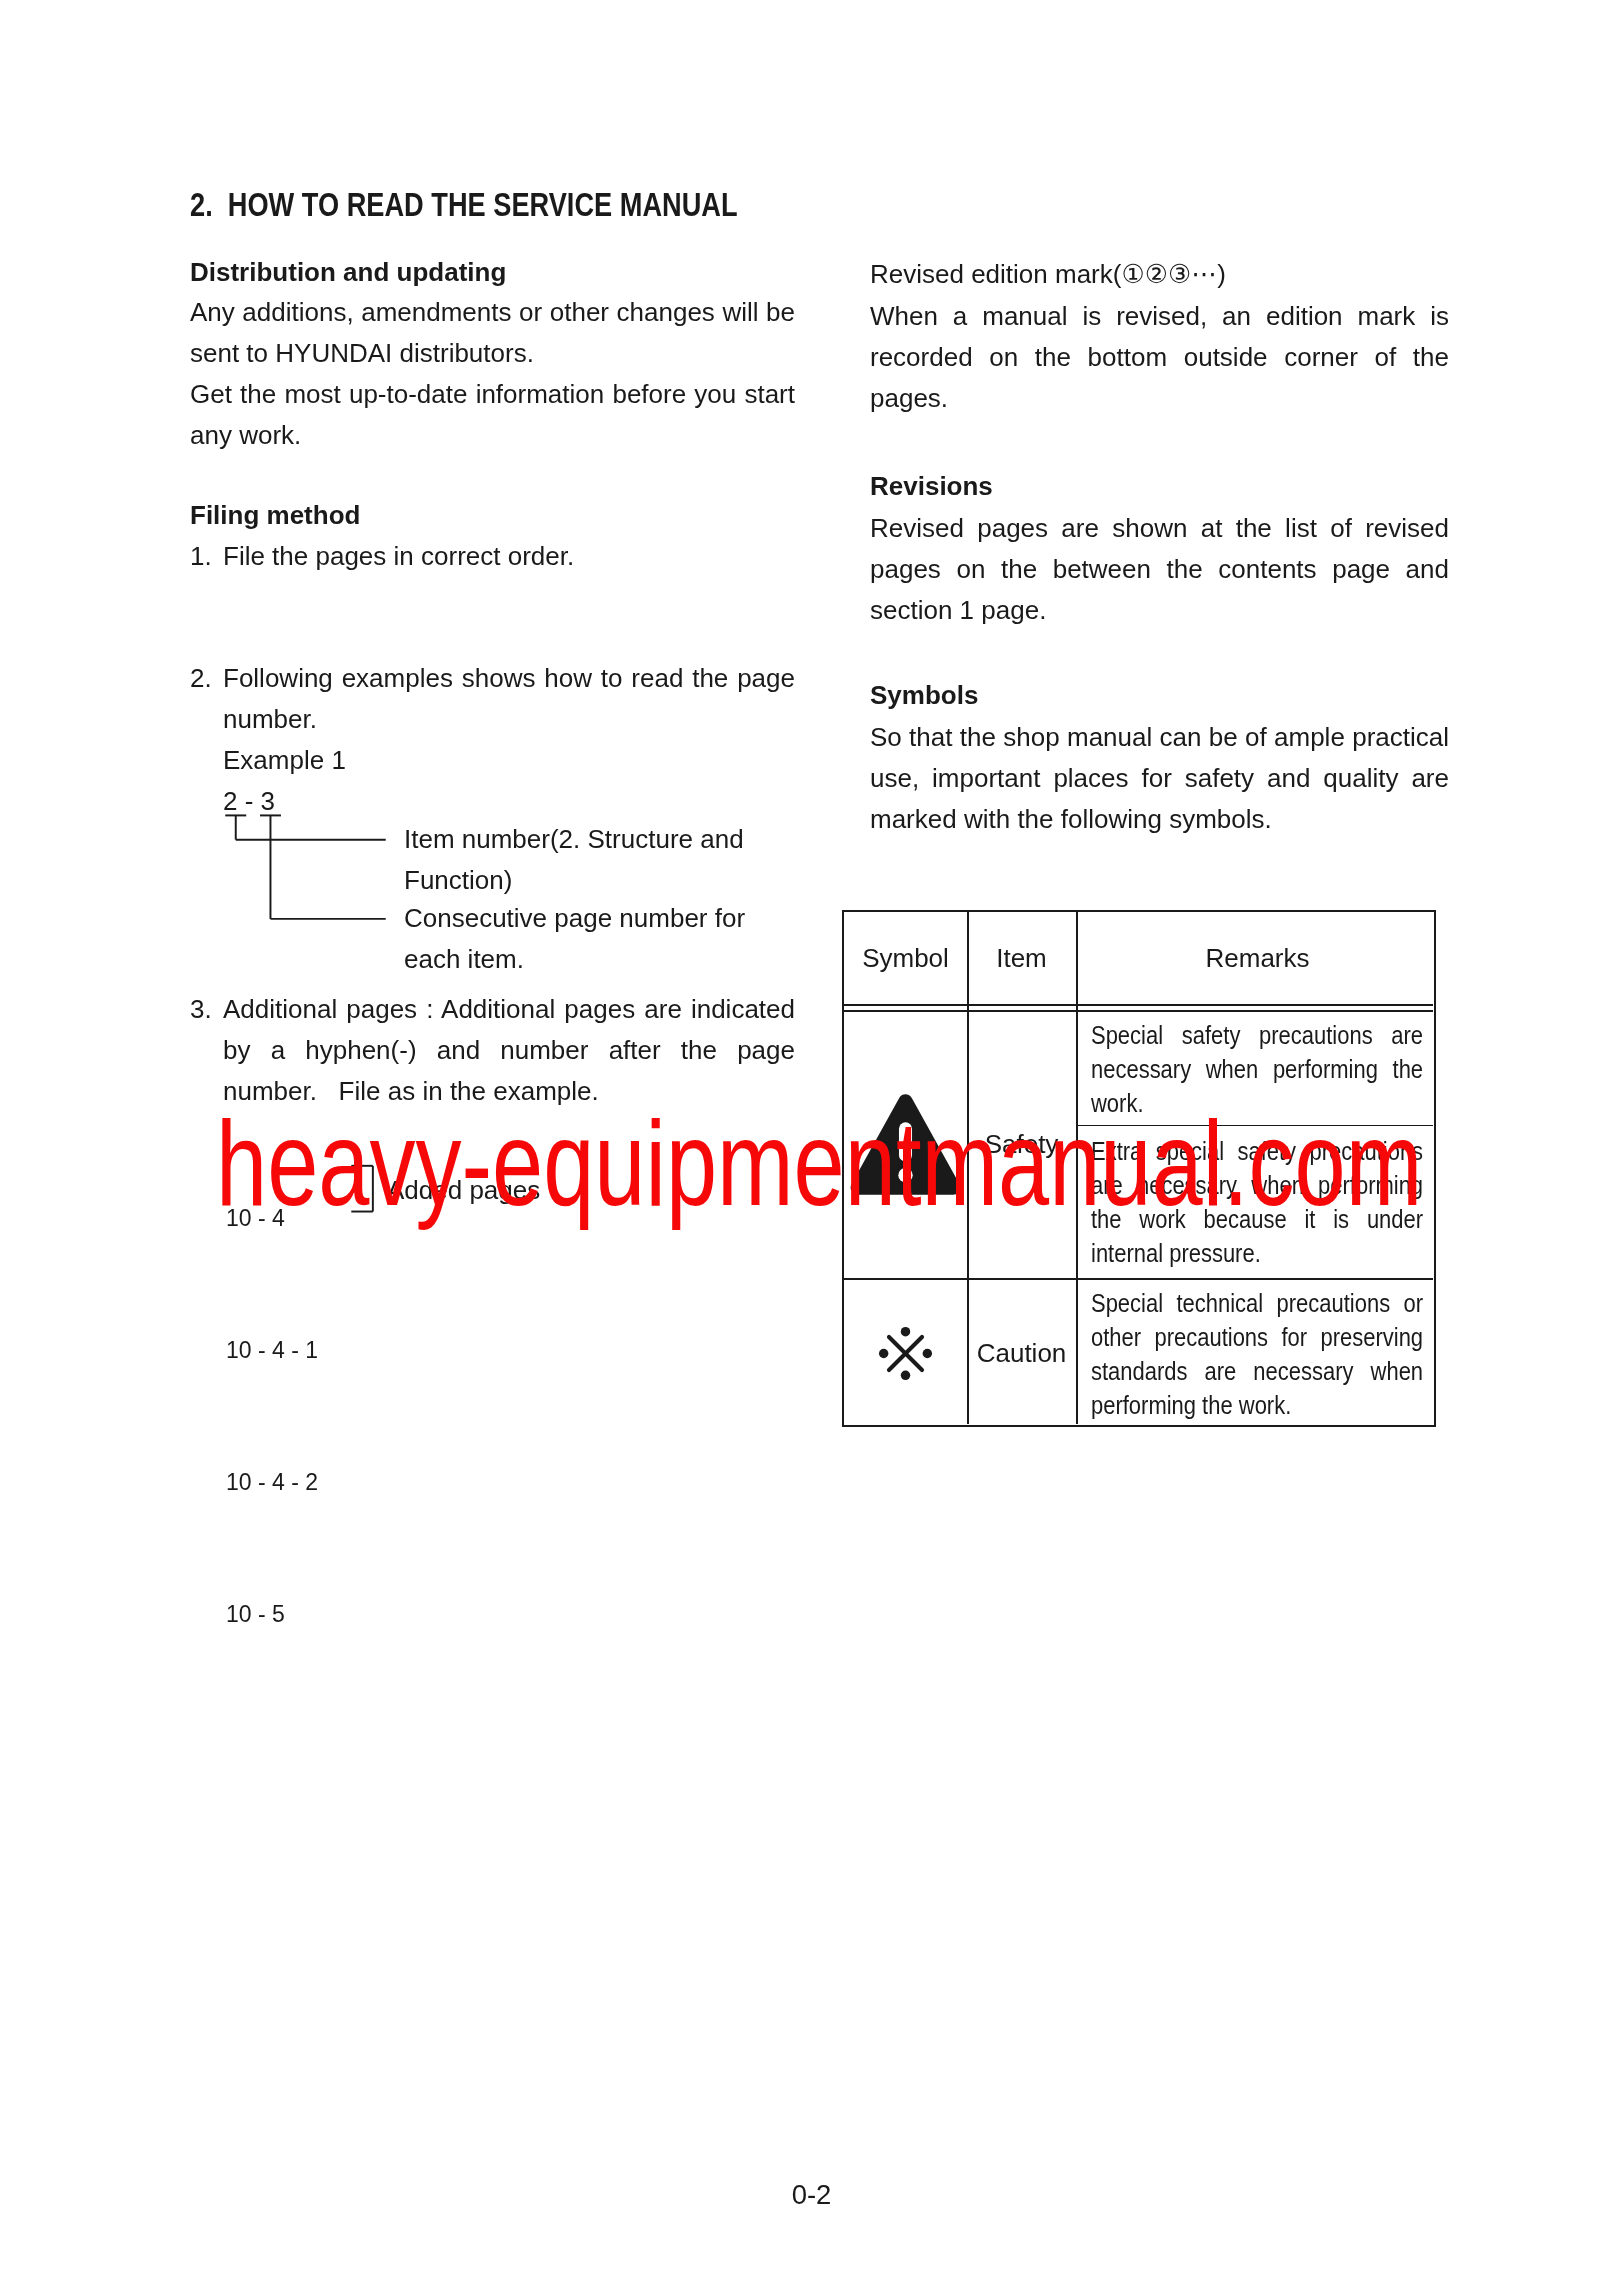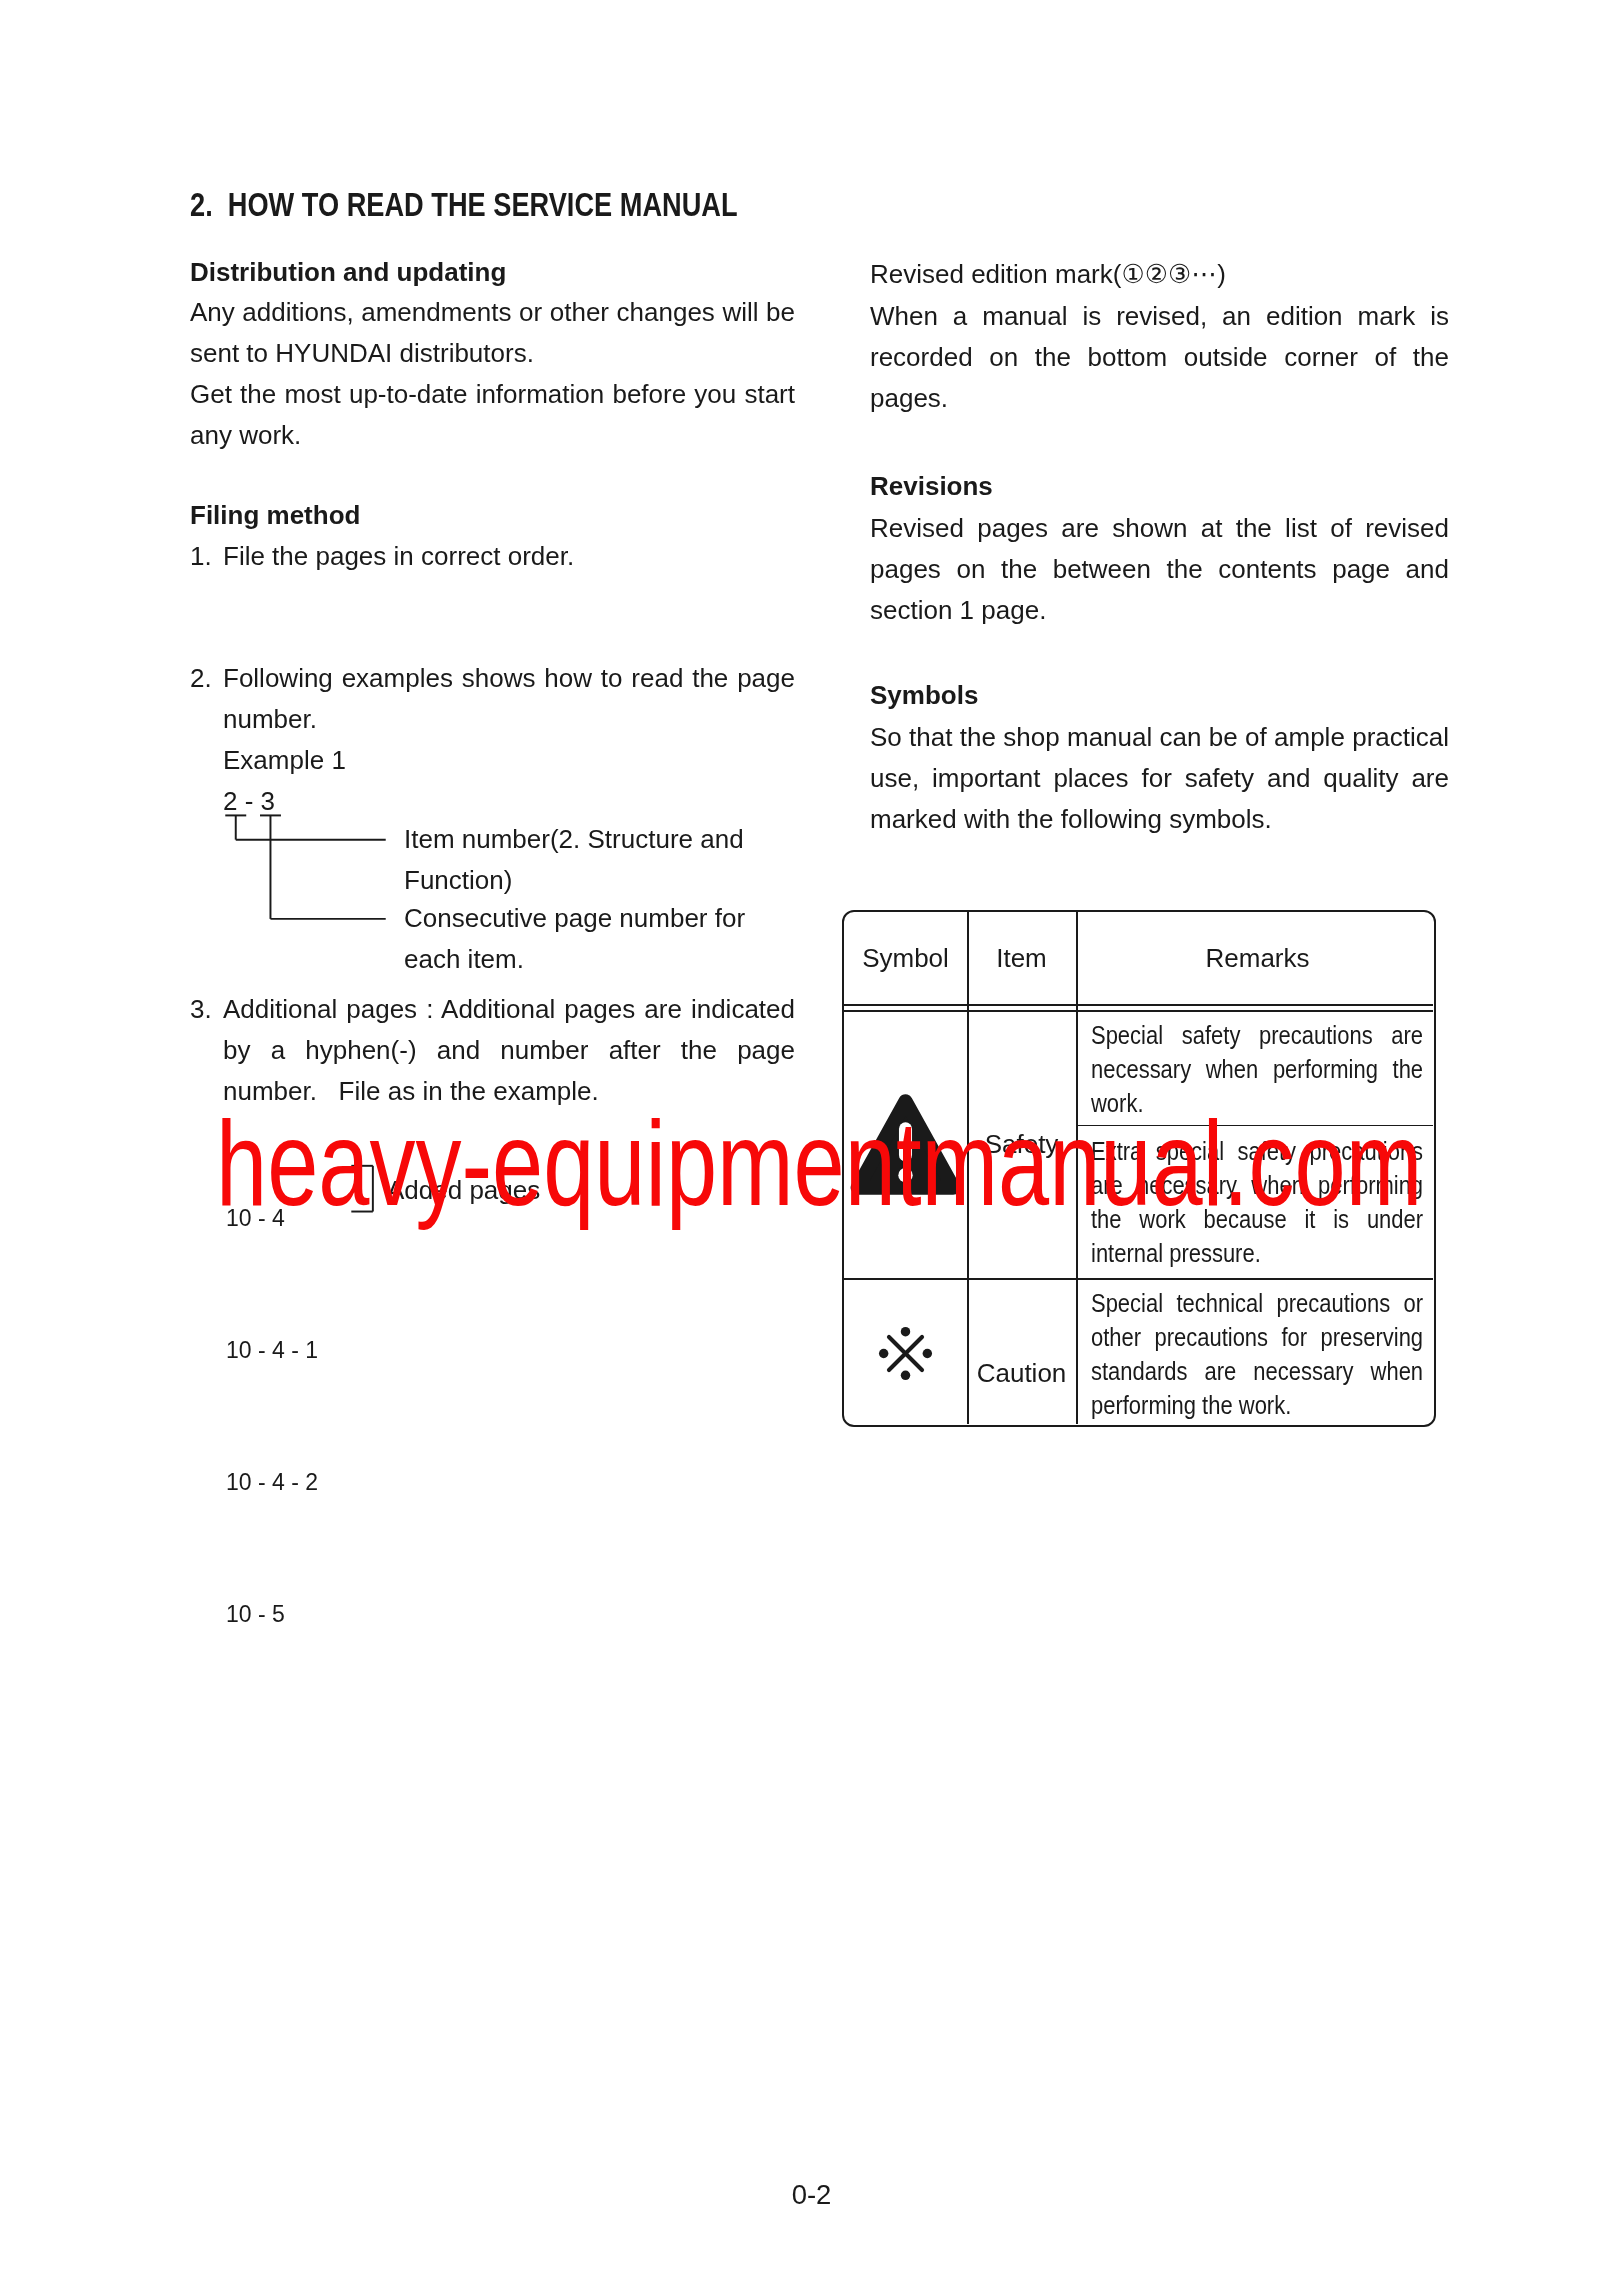--- a/index.html
+++ b/index.html
@@ -110,21 +110,21 @@
     <span class="bold">Revised edition mark</span><span>(①②③⋯)</span>
   </div>
   <div class="abs body" style="left:870px;top:296px;width:579px;">When a manual is revised, an edition mark is recorded on the bottom outside corner of the pages.</div>
 
   <div class="abs h" style="left:870px;top:466px;">Revisions</div>
   <div class="abs body" style="left:870px;top:508px;width:579px;"><span>Revised pages are shown at the </span><span class="bold">list of revised pages</span><span> on the between the contents page and section 1 page.</span></div>
 
   <div class="abs h" style="left:870px;top:675px;">Symbols</div>
   <div class="abs body" style="left:870px;top:717px;width:579px;">So that the shop manual can be of ample practical use, important places for safety and quality are marked with the following symbols.</div>
 
-  <div class="abs stable" style="left:842px;top:910px;width:594px;height:517px;border-radius:12px;">
+  <div class="abs stable" style="left:842px;top:910px;width:594px;height:517px;">
 
     <div class="vline" style="left:123px;top:0;width:2px;height:512px;"></div>
     <div class="vline" style="left:232px;top:0;width:2px;height:512px;"></div>
 
     <div class="hline" style="left:0;top:92px;width:589px;height:2px;"></div>
     <div class="hline" style="left:0;top:98px;width:589px;height:2px;"></div>
 
     <div class="hline" style="left:234px;top:213px;width:355px;height:1.3px;"></div>
 
     <div class="hline" style="left:0;top:366px;width:589px;height:2px;"></div>
@@ -147,21 +147,21 @@
         <line x1="22" y1="22" x2="78" y2="78"></line>
         <line x1="78" y1="22" x2="22" y2="78"></line>
       </g>
       <g fill="#1a1a1a">
         <circle cx="50" cy="13" r="8"></circle>
         <circle cx="50" cy="87" r="8"></circle>
         <circle cx="13" cy="50" r="8"></circle>
         <circle cx="87" cy="50" r="8"></circle>
       </g>
     </svg>
-    <div class="cell" style="left:123px;top:424px;width:109px;margin-top:20px;">Caution</div>
+    <div class="cell" style="left:123px;top:424px;width:109px;">Caution</div>
     <div class="remarks" style="left:247px;top:374px;">Special technical precautions or other precautions for preserving standards are necessary when performing the work.</div>
   </div>
 
   <div class="abs watermark" style="left:216px;top:1103px;color:#f70808;">heavy-equipmentmanual.com</div>
 
   <div class="abs pagenum" style="top:2179px;">0-2</div>
 
 </div>
 
 

